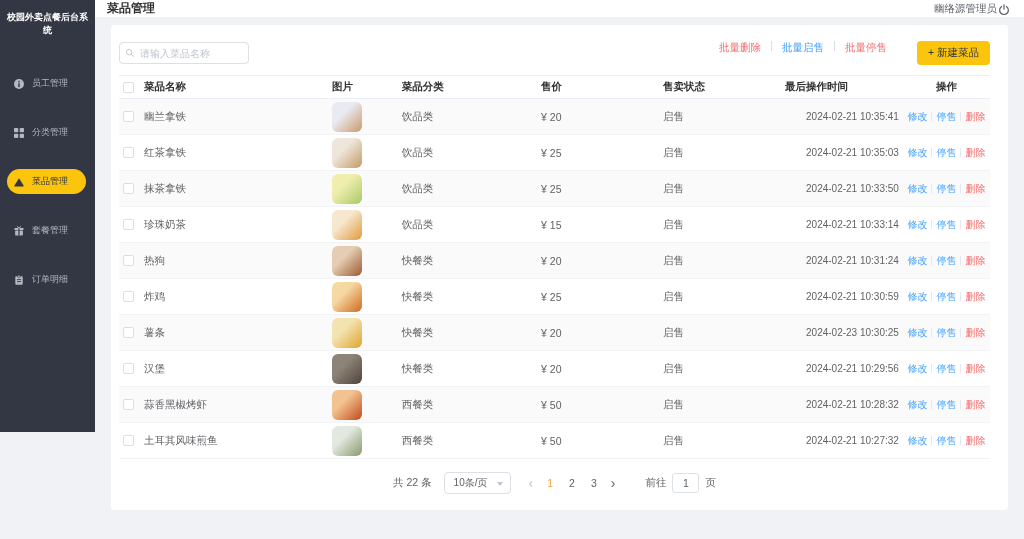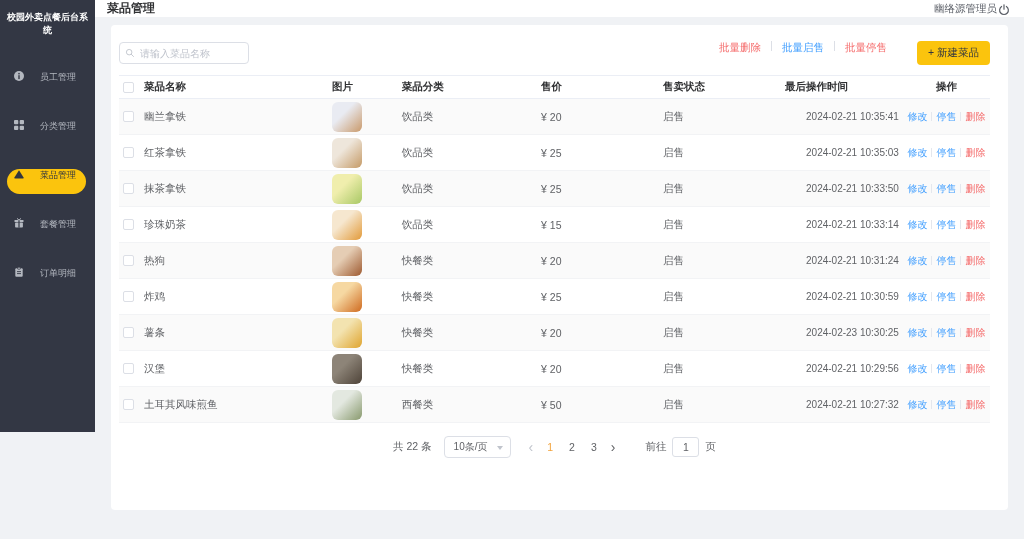--- a/index.html
+++ b/index.html
@@ -4,21 +4,21 @@
 <style>
   * { margin:0; padding:0; box-sizing:border-box; }
   html,body { width:1024px; height:539px; }
   body { font-family:"Liberation Sans","DejaVu Sans",sans-serif; background:#f0f2f5; overflow:hidden; }
   .app { display:flex; width:1024px; height:432px; }
 
   
   .sidebar { width:95px; background:#333744; flex-shrink:0; }
   .logo { color:#ffffff; font-weight:bold; font-size:9px; text-align:center; padding:11px 3px 10px; }
   .nav { margin-top:6px; }
-  .nav-item { display:flex; gap:16px; height:25px; margin:24px 9px 8px 7px; padding-left:7px;
+  .nav-item { display:flex; align-items:center; gap:8px; height:25px; margin:24px 9px 8px 7px; padding-left:7px;
               border-radius:13px; color:#b4b8c0; font-size:9px; cursor:pointer; white-space:nowrap; }
   .nav-item.active { background:#fbc40d; color:#32363f; }
   .nav-icon { display:flex; width:10px; flex-shrink:0; }
 
   
   .main { flex:1; display:flex; flex-direction:column; min-width:0; }
   .topbar { height:32px; background:#fff; display:flex; align-items:center; justify-content:space-between; padding:0 14px 0 12px; }
   .page-title { font-size:12px; font-weight:bold; color:#303133; }
   .topbar-right { display:flex; align-items:flex-end; gap:1px; color:#5a5e66; font-size:10.5px; }
   .power { display:flex; cursor:pointer; }
@@ -299,20 +299,33 @@
                 </td>
                 <td>快餐类</td>
                 <td>¥ 20</td>
                 <td>启售</td>
                 <td class="td-time">2024-02-21 10:29:56</td>
                 <td class="td-ops">
                   <span class="op-link c-blue">修改</span><span class="op-div"></span><span class="op-link c-blue">停售</span><span class="op-div"></span><span class="op-link c-red">删除</span>
                 </td>
               </tr>
 
+              <tr>
+                <td><span class="checkbox"></span><span>蒜香黑椒烤虾</span></td>
+                <td>
+                  <div class="thumb" style="background: linear-gradient(135deg, rgb(242, 194, 145) 38%, rgb(194, 74, 27) 100%);"></div>
+                </td>
+                <td>西餐类</td>
+                <td>¥ 50</td>
+                <td>启售</td>
+                <td class="td-time">2024-02-21 10:28:32</td>
+                <td class="td-ops">
+                  <span class="op-link c-blue">修改</span><span class="op-div"></span><span class="op-link c-blue">停售</span><span class="op-div"></span><span class="op-link c-red">删除</span>
+                </td>
+              </tr>
 
               <tr>
                 <td><span class="checkbox"></span><span>土耳其风味煎鱼</span></td>
                 <td>
                   <div class="thumb" style="background: linear-gradient(135deg, rgb(227, 232, 224) 38%, rgb(136, 153, 109) 100%);"></div>
                 </td>
                 <td>西餐类</td>
                 <td>¥ 50</td>
                 <td>启售</td>
                 <td class="td-time">2024-02-21 10:27:32</td>

